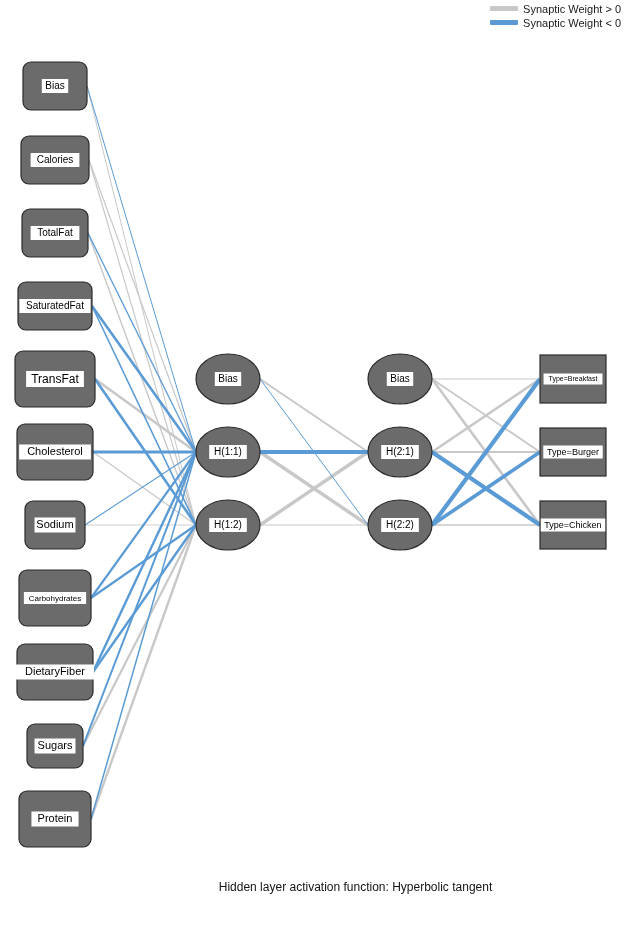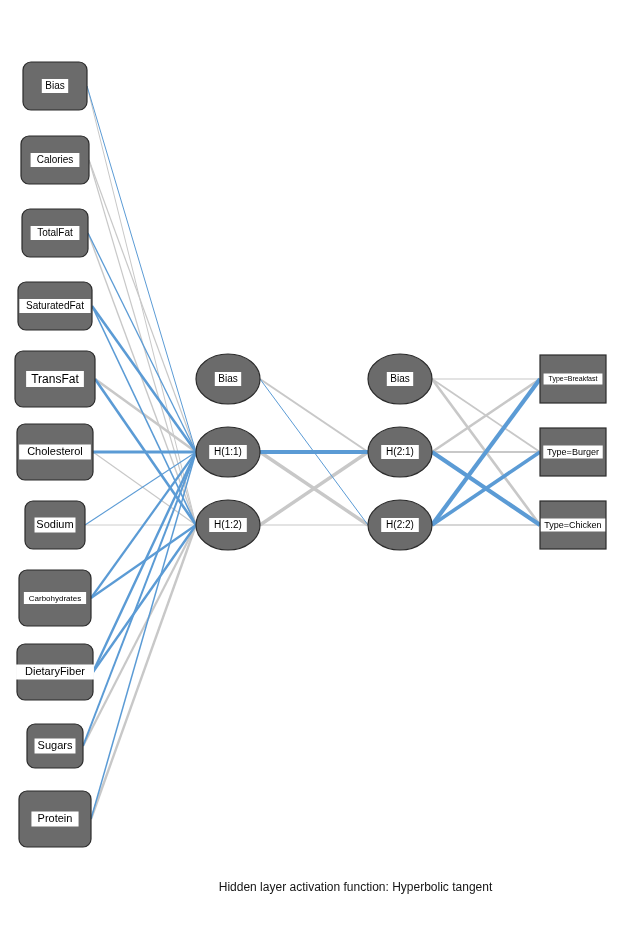--- a/index.html
+++ b/index.html
@@ -213,16 +213,26 @@
           <text x="573" y="452.5" class="nodelabel" font-size="9">Type=Burger</text>
         </g>
         <g>
           <rect x="540" y="501" width="66" height="48" fill="#6b6b6b" stroke="#2b2b2b" stroke-width="1.2"></rect>
           <rect x="540.76" y="518.5" width="64.48" height="13" class="labelbg"></rect>
           <text x="573" y="525.5" class="nodelabel" font-size="9">Type=Chicken</text>
         </g>
       </g>
   </svg>
 
+  <div class="legend">
+    <div class="legend-row">
+      <span class="legend-swatch" id="sw0" style="background: rgb(200, 200, 200);"></span>
+      <span class="legend-label">Synaptic Weight &gt; 0</span>
+    </div>
+    <div class="legend-row">
+      <span class="legend-swatch" id="sw1" style="background: rgb(91, 155, 213);"></span>
+      <span class="legend-label">Synaptic Weight &lt; 0</span>
+    </div>
+  </div>
 
   <div class="footer l1">Hidden layer activation function: Hyperbolic tangent</div>
 
 </div>
 
 </body></html>

